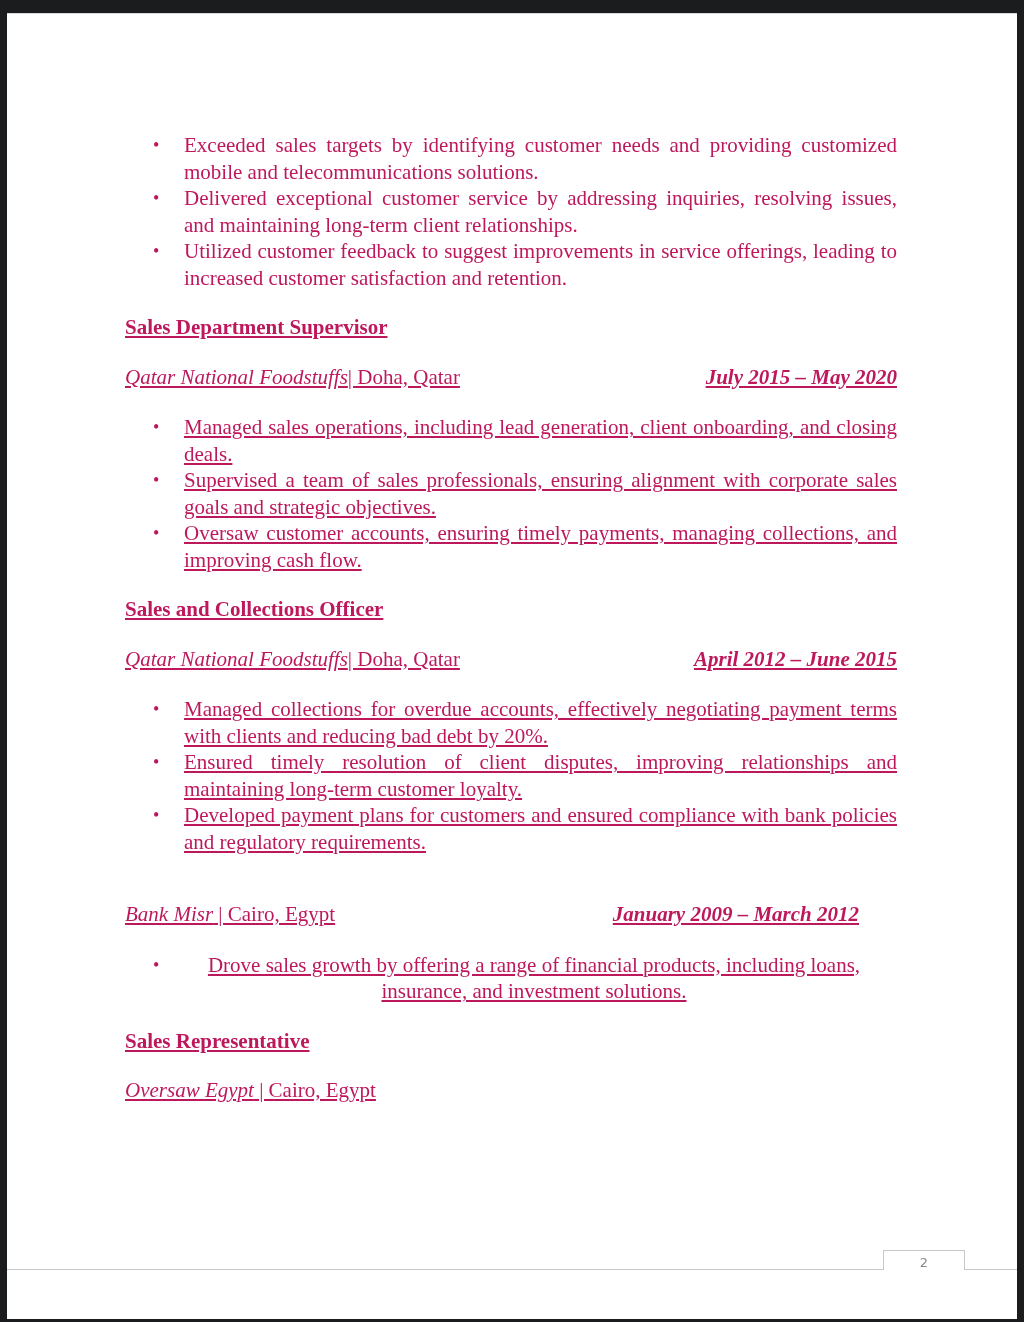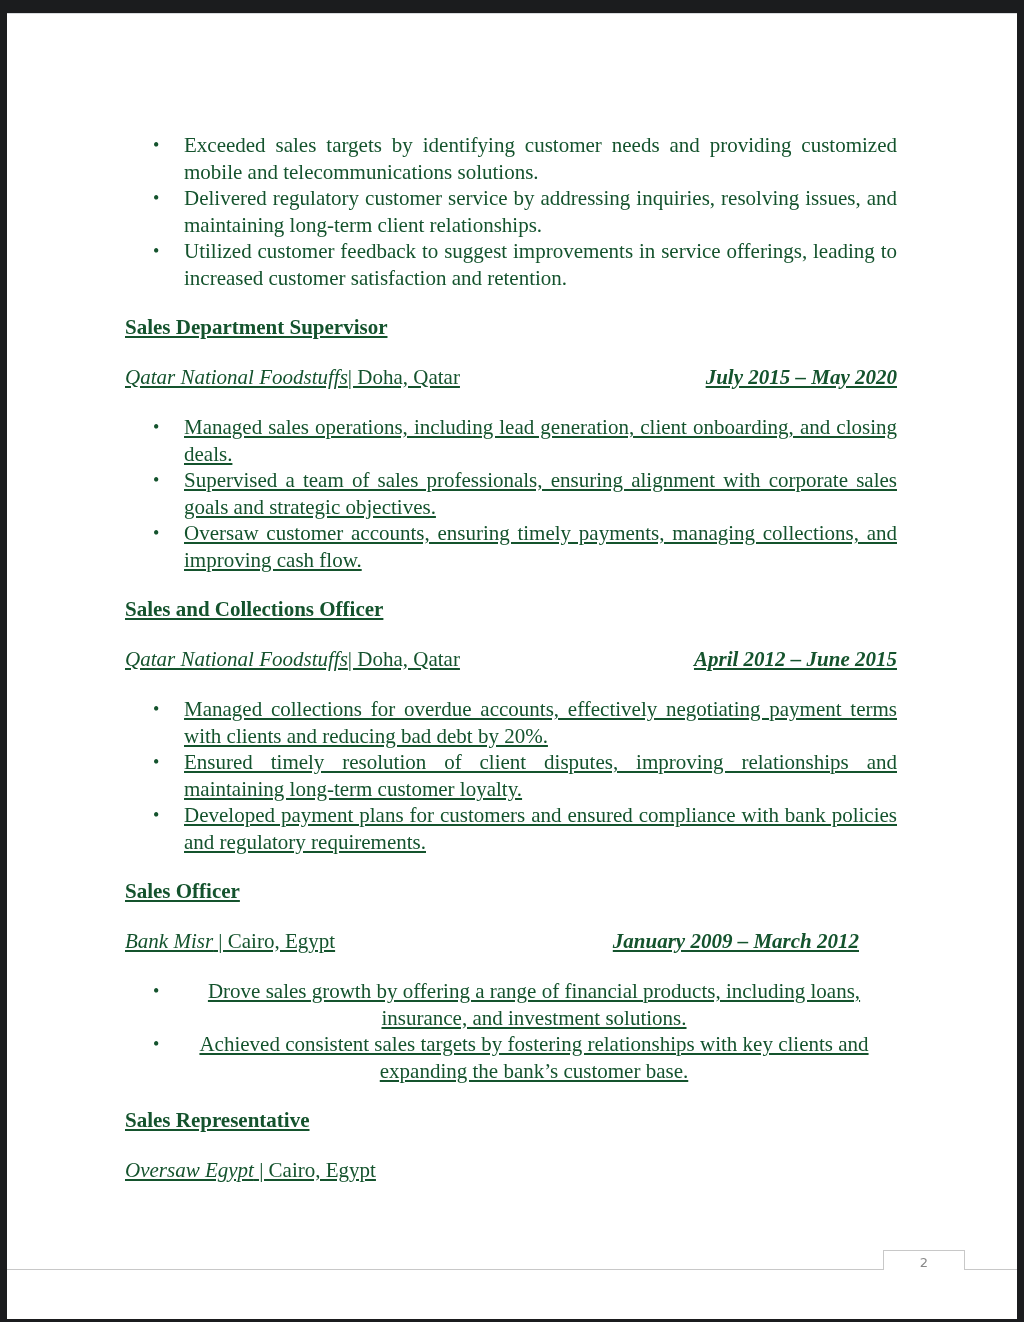--- a/index.html
+++ b/index.html
@@ -1,18 +1,18 @@
 <!DOCTYPE html>
 <html><head>
 <meta charset="utf-8">
 <style>
   html, body { margin:0; padding:0; }
   body { width:1024px; height:1322px; background:#1b1c1e; position:relative; overflow:hidden; font-family:"Liberation Serif", serif; }
   .page { position:absolute; left:7px; top:13px; width:1010px; height:1305px; background:#ffffff; border-top:1px solid #d8dadd; }
-  .content { position:absolute; left:118px; top:118px; width:772px; color:#14532d; font-size:21px; line-height:26.5px; }
+  .content { position:absolute; left:118px; top:118px; width:772px; color:#be185d; font-size:21px; line-height:26.5px; }
   ul { margin:0; padding:0 0 0 59px; list-style:none; }
   li { position:relative; text-align:justify; }
   li::before { content:"•"; position:absolute; left:-31px; top:0; font-size:18px; }
   li.left { text-align:center; }
   .job { margin-top:0;text-decoration:underline; }
   .title { font-weight:bold; }
   .meta { display:flex; justify-content:space-between;margin-top:23px; }
   .company { font-style:italic; }
   .dates { font-weight:bold; font-style:italic; }
   .gap-after-meta { height:24px; }
@@ -21,21 +21,21 @@
   .page-tab { position:absolute; left:876px; top:1236px; width:80px; height:19px; border:1px solid #c8c8c8; border-bottom:none; background:#fff; font-family:"DejaVu Sans", sans-serif; font-size:13px; color:#888; text-align:center; line-height:24px; }
 </style>
 </head>
 <body>
 
 <div class="page">
   <div class="content">
 
     <ul>
       <li>Exceeded sales targets by identifying customer needs and providing customized mobile and telecommunications solutions.</li>
-      <li>Delivered regulatory customer service by addressing inquiries, resolving issues, and maintaining long-term client relationships.</li>
+      <li>Delivered exceptional customer service by addressing inquiries, resolving issues, and maintaining long-term client relationships.</li>
       <li>Utilized customer feedback to suggest improvements in service offerings, leading to increased customer satisfaction and retention.</li>
     </ul>
     <div class="gap-between"></div>
 
     <div class="job">
       <div class="title">Sales Department Supervisor</div>
       <div class="meta">
         <span><span class="company">Qatar National Foodstuffs</span><span>| Doha, Qatar</span></span>
         <span class="dates">July 2015 – May 2020</span>
       </div>
@@ -57,29 +57,27 @@
       <div class="gap-after-meta"></div>
       <ul>
         <li>Managed collections for overdue accounts, effectively negotiating payment terms with clients and reducing bad debt by 20%.</li>
         <li>Ensured timely resolution of client disputes, improving relationships and maintaining long-term customer loyalty.</li>
         <li>Developed payment plans for customers and ensured compliance with bank policies and regulatory requirements.</li>
       </ul>
     </div>
     <div class="gap-between"></div>
 
     <div class="job">
-      <div class="title">Sales Officer</div>
       <div class="meta" style="width:734px;gap:45px;">
         <span><span class="company">Bank Misr</span><span> | Cairo, Egypt</span></span>
         <span class="dates">January 2009 – March 2012</span>
       </div>
       <div class="gap-after-meta"></div>
       <ul style="width:700px;">
         <li class="left">Drove sales growth by offering a range of financial products, including loans, insurance, and investment solutions.</li>
-        <li class="left">Achieved consistent sales targets by fostering relationships with key clients and expanding the bank’s customer base.</li>
       </ul>
     </div>
     <div class="gap-between"></div>
 
     <div class="job">
       <div class="title">Sales Representative</div>
       <div class="meta" style="width:744px;">
         <span><span class="company">Oversaw Egypt</span><span> | Cairo, Egypt</span></span>
       </div>
     </div>

